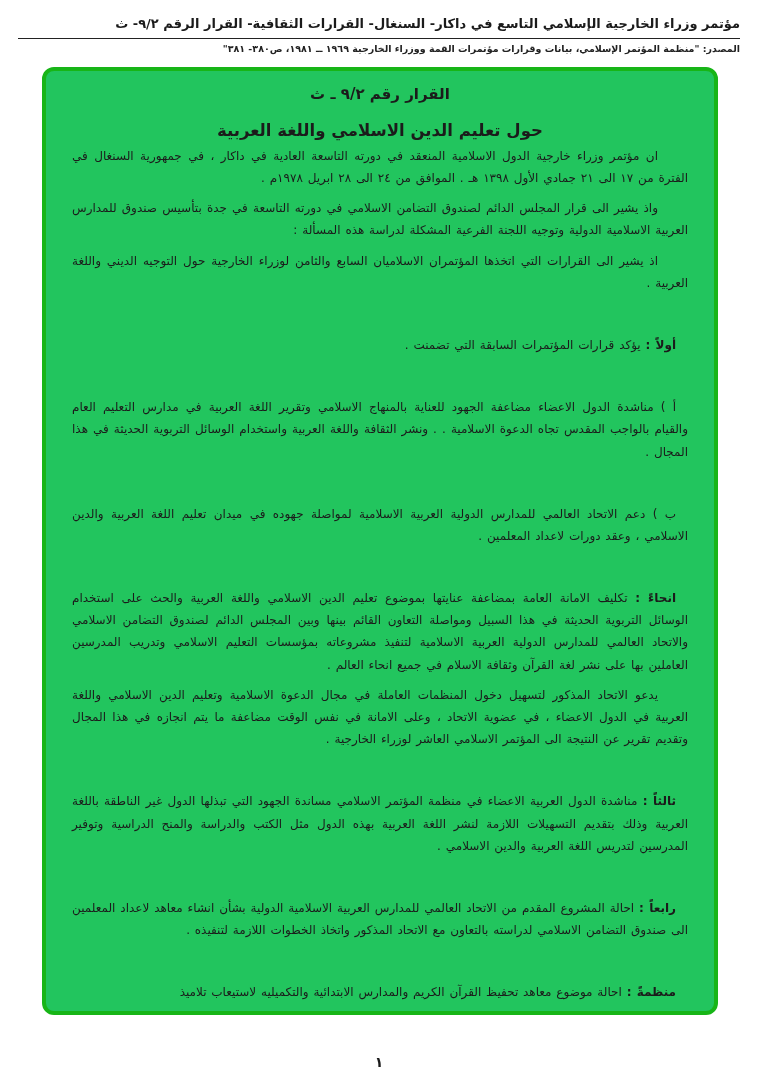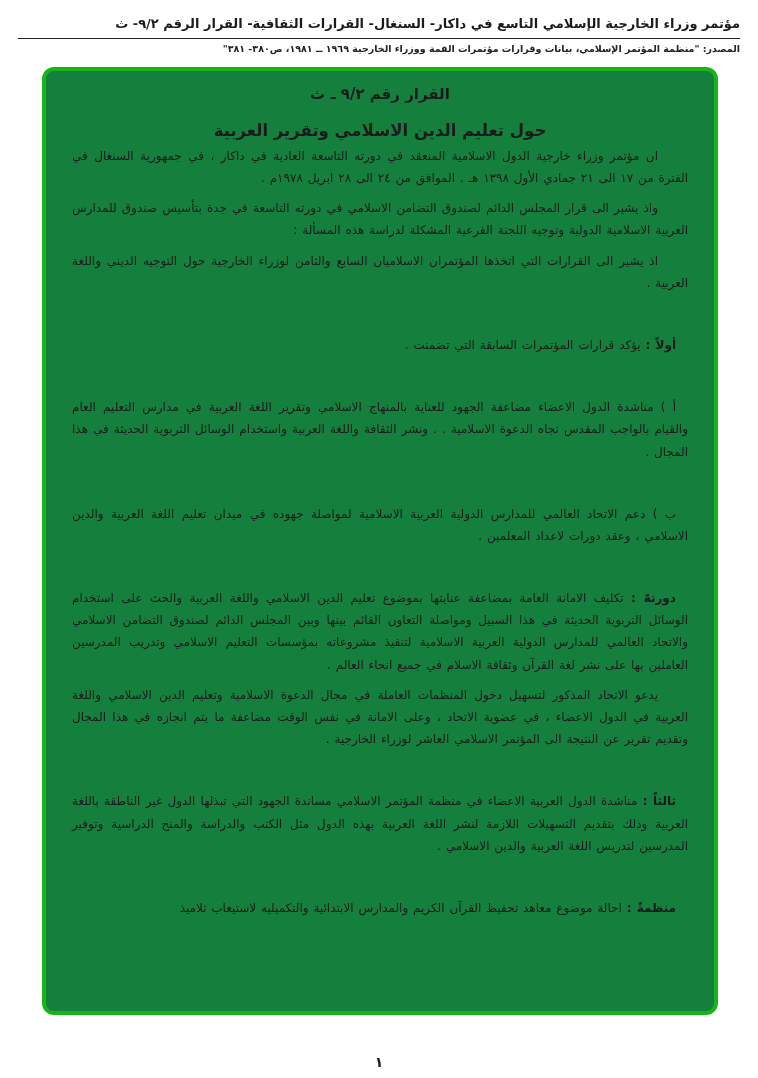--- a/index.html
+++ b/index.html
@@ -44,21 +44,21 @@
     line-height:1.4;
   }
   
   .green-box{
     margin:12px 40px 0 42px;
     height:948px;
     border:4px solid var(--green);
     border-radius:12px;
     padding:14px 26px 10px 26px;
     overflow:hidden;
-    background:#15803d;
+    background:#22c55e;
   }
   .res-number{
     text-align:center;
     font-size:15px;
     font-weight:bold;
     margin-bottom:14px;
   }
   .res-title{
     text-align:center;
     font-size:16.5px;
@@ -98,21 +98,21 @@
   <header class="hdr">
     <div class="hdr-title">مؤتمر وزراء الخارجية الإسلامي التاسع في داكار- السنغال- القرارات الثقافية- القرار الرقم ٩/٢- ث</div>
     <hr class="hdr-rule">
     <div class="hdr-source">المصدر: "منظمة المؤتمر الإسلامي، بيانات وقرارات مؤتمرات القمة ووزراء الخارجية ١٩٦٩ ــ ١٩٨١، ص٣٨٠- ٣٨١"</div>
   </header>
 
   <main class="green-box">
 
     <div class="res-number">القرار رقم ٩/٢ ـ ث</div>
 
-    <div class="res-title">حول تعليم الدين الاسلامي وتقرير العربية</div>
+    <div class="res-title">حول تعليم الدين الاسلامي واللغة العربية</div>
 
     <p class="para indent">
       <span class="label"></span>
       <span>ان مؤتمر وزراء خارجية الدول الاسلامية المنعقد في دورته التاسعة العادية في داكار ، في جمهورية السنغال في الفترة من ١٧ الى ٢١ جمادي الأول ١٣٩٨ هـ . الموافق من ٢٤ الى ٢٨ ابريل ١٩٧٨م .</span>
     </p>
 
     <p class="para indent">
       <span class="label"></span>
       <span>واذ يشير الى قرار المجلس الدائم لصندوق التضامن الاسلامي في دورته التاسعة في جدة بتأسيس صندوق للمدارس العربية الاسلامية الدولية وتوجيه اللجنة الفرعية المشكلة لدراسة هذه المسألة :</span>
     </p>
@@ -131,34 +131,38 @@
       <span class="label">أ )</span>
       <span>مناشدة الدول الاعضاء مضاعفة الجهود للعناية بالمنهاج الاسلامي وتقرير اللغة العربية في مدارس التعليم العام والقيام بالواجب المقدس تجاه الدعوة الاسلامية . . ونشر الثقافة واللغة العربية واستخدام الوسائل التربوية الحديثة في هذا المجال .</span>
     </p>
 
     <p class="para list labeled">
       <span class="label">ب )</span>
       <span>دعم الاتحاد العالمي للمدارس الدولية العربية الاسلامية لمواصلة جهوده في ميدان تعليم اللغة العربية والدين الاسلامي ، وعقد دورات لاعداد المعلمين .</span>
     </p>
 
     <p class="para labeled">
-      <span class="label">دورتهً :</span>
+      <span class="label">انحاءً :</span>
       <span>تكليف الامانة العامة بمضاعفة عنايتها بموضوع تعليم الدين الاسلامي واللغة العربية والحث على استخدام الوسائل التربوية الحديثة في هذا السبيل ومواصلة التعاون القائم بينها وبين المجلس الدائم لصندوق التضامن الاسلامي والاتحاد العالمي للمدارس الدولية العربية الاسلامية لتنفيذ مشروعاته بمؤسسات التعليم الاسلامي وتدريب المدرسين العاملين بها على نشر لغة القرآن وثقافة الاسلام في جميع انحاء العالم .</span>
     </p>
 
     <p class="para indent">
       <span class="label"></span>
       <span>يدعو الاتحاد المذكور لتسهيل دخول المنظمات العاملة في مجال الدعوة الاسلامية وتعليم الدين الاسلامي واللغة العربية في الدول الاعضاء ، في عضوية الاتحاد ، وعلى الامانة في نفس الوقت مضاعفة ما يتم انجازه في هذا المجال وتقديم تقرير عن النتيجة الى المؤتمر الاسلامي العاشر لوزراء الخارجية .</span>
     </p>
 
     <p class="para labeled">
       <span class="label">ثالثاً :</span>
       <span>مناشدة الدول العربية الاعضاء في منظمة المؤتمر الاسلامي مساندة الجهود التي تبذلها الدول غير الناطقة باللغة العربية وذلك بتقديم التسهيلات اللازمة لنشر اللغة العربية بهذه الدول مثل الكتب والدراسة والمنح الدراسية وتوفير المدرسين لتدريس اللغة العربية والدين الاسلامي .</span>
     </p>
 
+    <p class="para labeled">
+      <span class="label">رابعاً :</span>
+      <span>احالة المشروع المقدم من الاتحاد العالمي للمدارس العربية الاسلامية الدولية بشأن انشاء معاهد لاعداد المعلمين الى صندوق التضامن الاسلامي لدراسته بالتعاون مع الاتحاد المذكور واتخاذ الخطوات اللازمة لتنفيذه .</span>
+    </p>
 
     <p class="para labeled">
       <span class="label">منظمةً :</span>
       <span>احالة موضوع معاهد تحفيظ القرآن الكريم والمدارس الابتدائية والتكميليه لاستيعاب تلاميذ</span>
     </p>
 
   </main>
 
   <div class="page-num">١</div>
 

